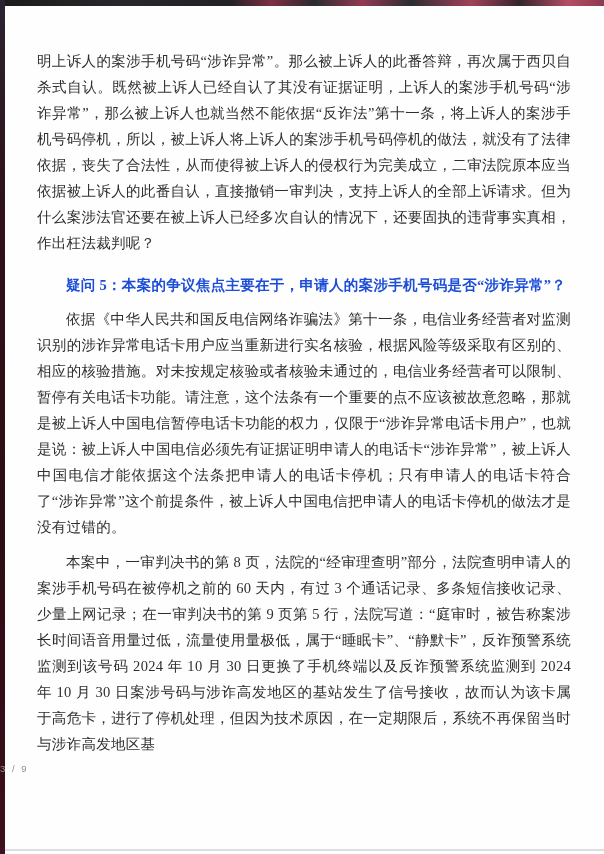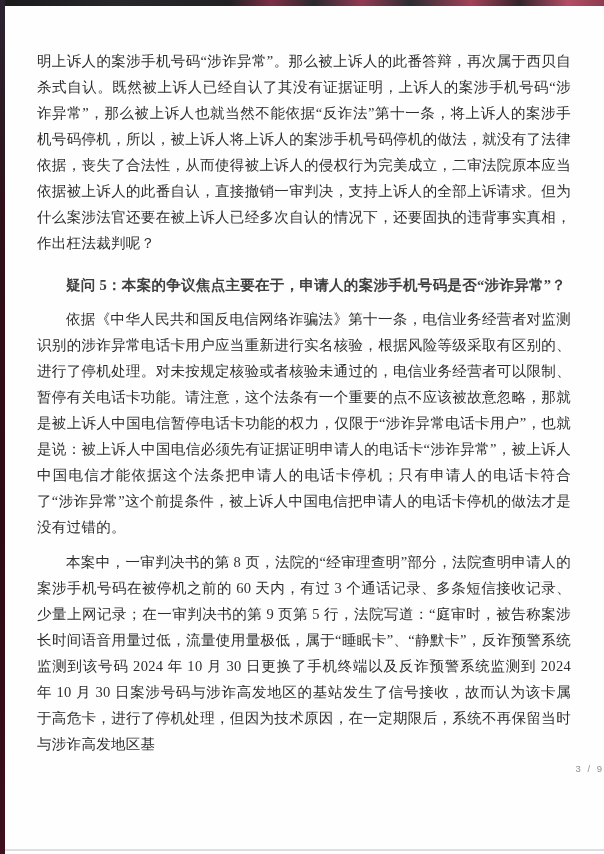--- a/index.html
+++ b/index.html
@@ -54,43 +54,43 @@
   .para {
     margin: 0 0 9px 0;
   }
   .para.indent {
     text-indent: 2em;
   }
   .para.heading {
     font-weight: bold;
     margin-top: 16px;
     margin-bottom: 8px;
-    color: #404040;
+    color: #1d4ed8;
   }
   .footer {
     position: absolute;
     top: 763px;
     left: 0;
     width: 100%;
-    text-align: right;
+    text-align: left;
     font-size: 9.5px;
     color: #8f8f8f;
     letter-spacing: 2px;
     font-family: "Liberation Sans", "DejaVu Sans", sans-serif;
   }
 </style>
 </head>
 <body>
 
 <div class="scan-root">
   <div class="edge-top"></div>
   <div class="edge-left"></div>
   <div class="edge-bottom"></div>
 
   <div class="content">
     <p class="para">明上诉人的案涉手机号码“涉诈异常”。那么被上诉人的此番答辩，再次属于西贝自杀式自认。既然被上诉人已经自认了其没有证据证明，上诉人的案涉手机号码“涉诈异常”，那么被上诉人也就当然不能依据“反诈法”第十一条，将上诉人的案涉手机号码停机，所以，被上诉人将上诉人的案涉手机号码停机的做法，就没有了法律依据，丧失了合法性，从而使得被上诉人的侵权行为完美成立，二审法院原本应当依据被上诉人的此番自认，直接撤销一审判决，支持上诉人的全部上诉请求。但为什么案涉法官还要在被上诉人已经多次自认的情况下，还要固执的违背事实真相，作出枉法裁判呢？</p>
     <p class="para heading indent">疑问 5：本案的争议焦点主要在于，申请人的案涉手机号码是否“涉诈异常”？</p>
-    <p class="para indent">依据《中华人民共和国反电信网络诈骗法》第十一条，电信业务经营者对监测识别的涉诈异常电话卡用户应当重新进行实名核验，根据风险等级采取有区别的、进行了停机处理。对未按规定核验或者核验未通过的，电信业务经营者可以限制、暂停有关电话卡功能。请注意，这个法条有一个重要的点不应该被故意忽略，那就是被上诉人中国电信暂停电话卡功能的权力，仅限于“涉诈异常电话卡用户”，也就是说：被上诉人中国电信必须先有证据证明申请人的电话卡“涉诈异常”，被上诉人中国电信才能依据这个法条把申请人的电话卡停机；只有申请人的电话卡符合了“涉诈异常”这个前提条件，被上诉人中国电信把申请人的电话卡停机的做法才是没有过错的。</p>
+    <p class="para indent">依据《中华人民共和国反电信网络诈骗法》第十一条，电信业务经营者对监测识别的涉诈异常电话卡用户应当重新进行实名核验，根据风险等级采取有区别的、相应的核验措施。对未按规定核验或者核验未通过的，电信业务经营者可以限制、暂停有关电话卡功能。请注意，这个法条有一个重要的点不应该被故意忽略，那就是被上诉人中国电信暂停电话卡功能的权力，仅限于“涉诈异常电话卡用户”，也就是说：被上诉人中国电信必须先有证据证明申请人的电话卡“涉诈异常”，被上诉人中国电信才能依据这个法条把申请人的电话卡停机；只有申请人的电话卡符合了“涉诈异常”这个前提条件，被上诉人中国电信把申请人的电话卡停机的做法才是没有过错的。</p>
     <p class="para indent">本案中，一审判决书的第 8 页，法院的“经审理查明”部分，法院查明申请人的案涉手机号码在被停机之前的 60 天内，有过 3 个通话记录、多条短信接收记录、少量上网记录；在一审判决书的第 9 页第 5 行，法院写道：“庭审时，被告称案涉长时间语音用量过低，流量使用量极低，属于“睡眠卡”、“静默卡”，反诈预警系统监测到该号码 2024 年 10 月 30 日更换了手机终端以及反诈预警系统监测到 2024 年 10 月 30 日案涉号码与涉诈高发地区的基站发生了信号接收，故而认为该卡属于高危卡，进行了停机处理，但因为技术原因，在一定期限后，系统不再保留当时与涉诈高发地区基</p>
   </div>
 
   <div class="footer">3 / 9</div>
 </div>
 
 </body></html>

